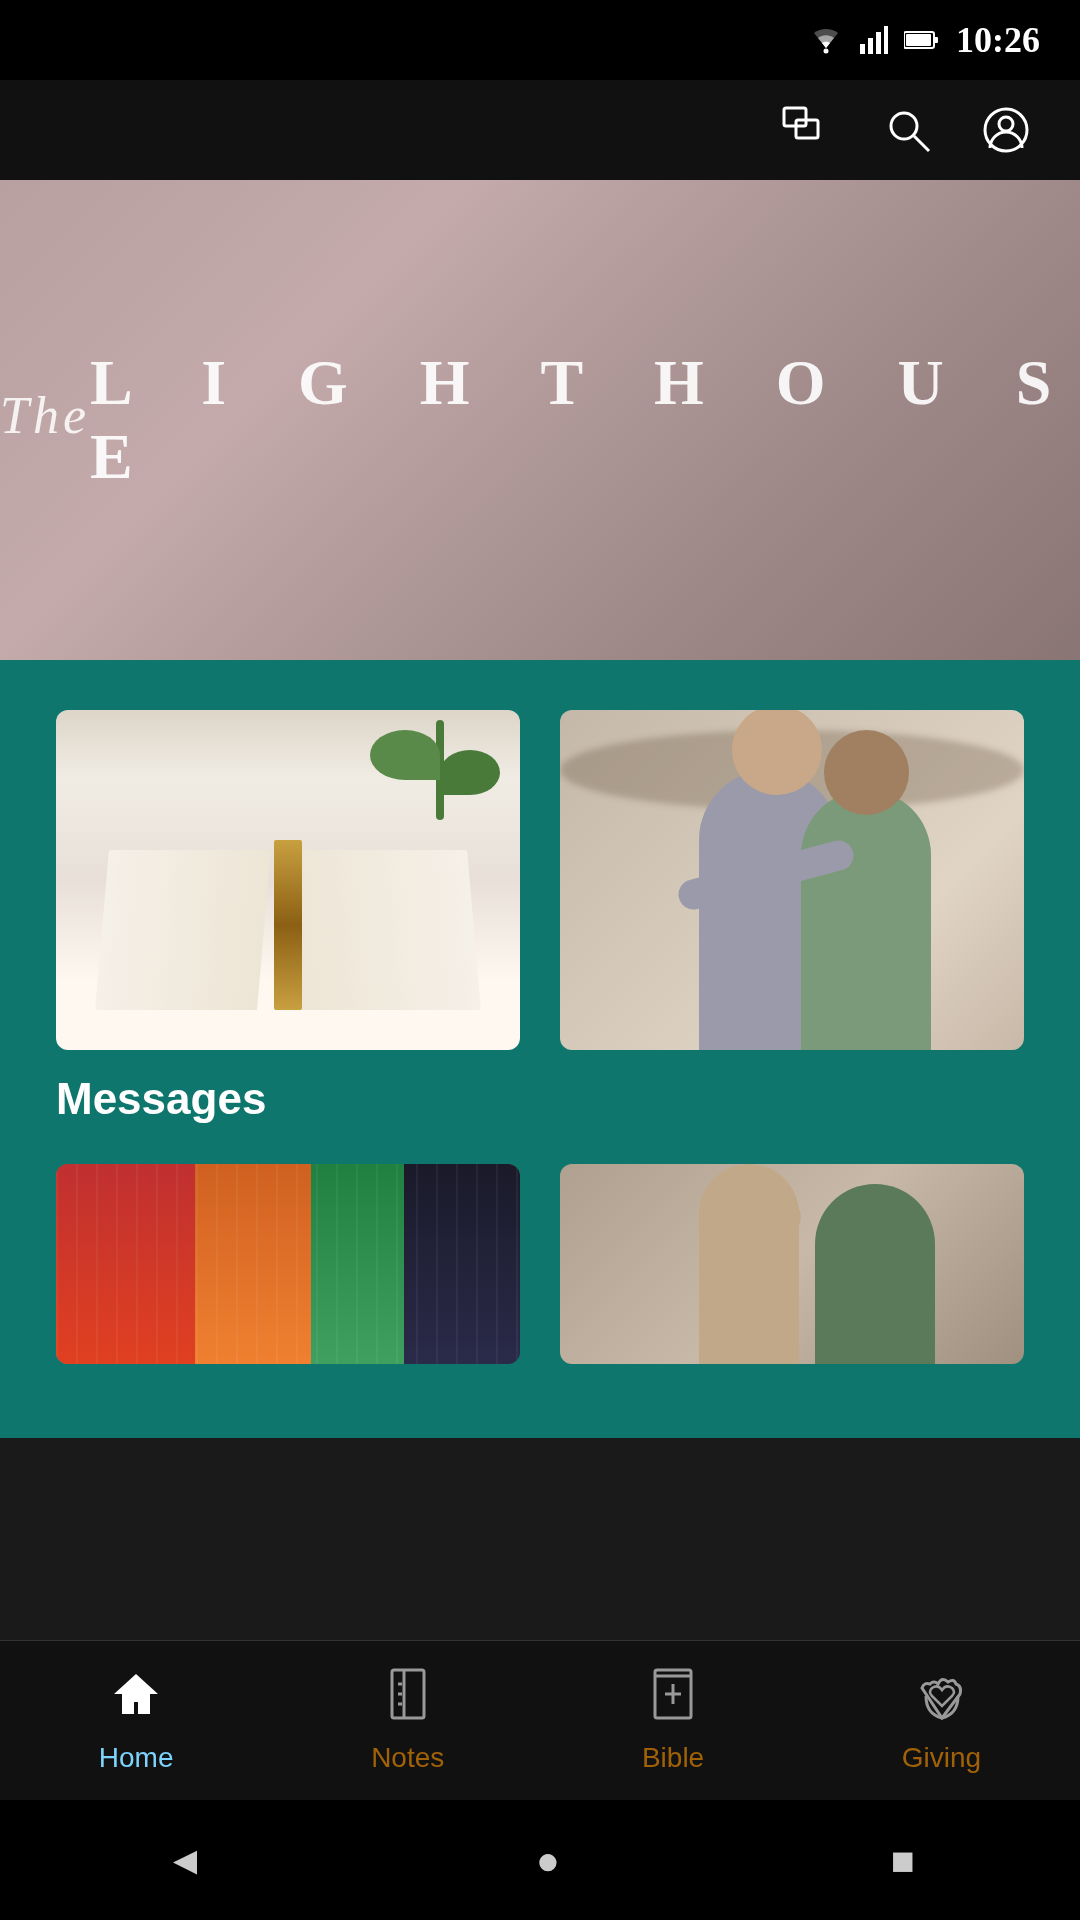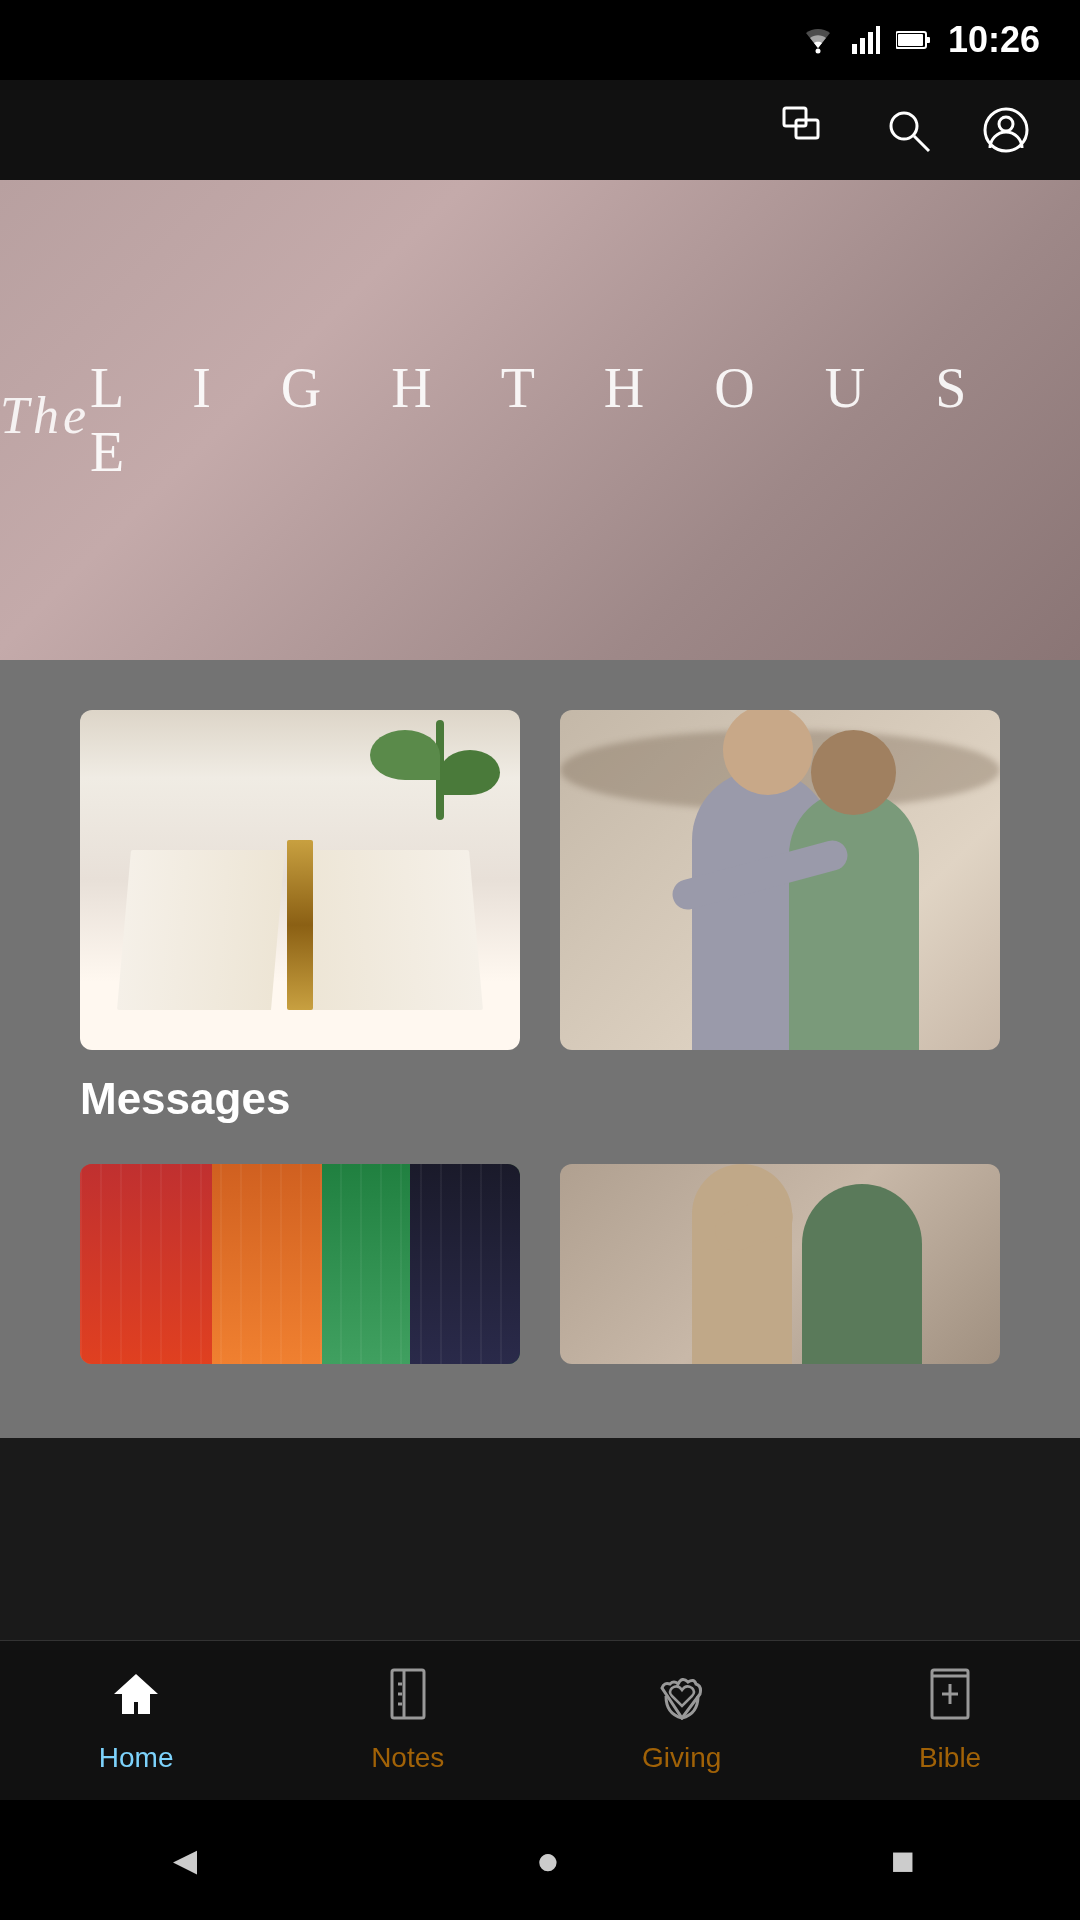--- a/index.html
+++ b/index.html
@@ -17,20 +17,21 @@
     
     .status-bar {
       width: 100%;
       height: 80px;
       background: #000;
       display: flex;
       align-items: center;
       justify-content: flex-end;
       padding: 0 40px;
       gap: 20px;
+      font-family: Liberation Serif, serif;
     }
 
     .status-icons {
       display: flex;
       align-items: center;
       gap: 16px;
     }
 
     .time {
       color: white;
@@ -75,30 +76,30 @@
       color: rgba(255,255,255,0.85);
       font-size: 52px;
       font-style: italic;
       font-family: Georgia, serif;
       letter-spacing: 4px;
       margin-bottom: 10px;
     }
 
     .hero-lighthouse {
       color: rgba(255,255,255,0.9);
-      font-size: 56px;
+      font-size: 64px;
       font-family: Georgia, serif;
       letter-spacing: 28px;
-      font-weight: 400;
+      font-weight: 700;
     }
 
     
     .main-content {
-      background: #737373;
-      padding: 50px 80px;
+      background: #0f766e;
+      padding: 50px 56px;
     }
 
     
     .cards-grid {
       display: grid;
       grid-template-columns: 1fr 1fr;
       gap: 40px;
     }
 
     .card {
@@ -334,41 +335,41 @@
         <line x1="12" y1="16" x2="16" y2="16"></line>
         <line x1="12" y1="26" x2="16" y2="26"></line>
         <line x1="12" y1="36" x2="16" y2="36"></line>
       </svg>
     </div>
     <span class="nav-label">Notes</span>
   </div>
 
   <div class="nav-item">
     <div class="nav-icon">
-      <svg width="52" height="52" viewBox="0 0 52 52" style="fill:none;stroke:#999;stroke-width:3">
-
-        <path d="M10 28 Q10 46 26 50 Q42 46 42 28"></path>
-        <path d="M6 20 Q8 14 14 16 Q18 12 22 16 Q26 8 32 14 Q38 10 40 16 Q46 18 44 26 L26 50z" style="fill:none"></path>
-        <path d="M26 22 Q22 16 16 20 Q12 24 16 28 L26 38 L36 28 Q40 24 36 20 Q30 16 26 22z" style="stroke:#999;stroke-width:2.5"></path>
-      </svg>
-    </div>
-    <span class="nav-label">Giving</span>
-  </div>
-
-  <div class="nav-item">
-    <div class="nav-icon">
       <svg width="44" height="52" viewBox="0 0 44 52" style="fill:none;stroke:#999;stroke-width:3">
         <rect x="4" y="2" width="36" height="48" rx="2"></rect>
         <line x1="22" y1="16" x2="22" y2="36"></line>
         <line x1="14" y1="26" x2="30" y2="26"></line>
         <line x1="4" y1="8" x2="40" y2="8"></line>
       </svg>
     </div>
     <span class="nav-label">Bible</span>
   </div>
 
+  <div class="nav-item">
+    <div class="nav-icon">
+      <svg width="52" height="52" viewBox="0 0 52 52" style="fill:none;stroke:#999;stroke-width:3">
+
+        <path d="M10 28 Q10 46 26 50 Q42 46 42 28"></path>
+        <path d="M6 20 Q8 14 14 16 Q18 12 22 16 Q26 8 32 14 Q38 10 40 16 Q46 18 44 26 L26 50z" style="fill:none"></path>
+        <path d="M26 22 Q22 16 16 20 Q12 24 16 28 L26 38 L36 28 Q40 24 36 20 Q30 16 26 22z" style="stroke:#999;stroke-width:2.5"></path>
+      </svg>
+    </div>
+    <span class="nav-label">Giving</span>
+  </div>
+
 </div>
 
 <div class="system-nav">
   <div class="sys-nav-btn">◄</div>
   <div class="sys-nav-btn">●</div>
   <div class="sys-nav-btn">■</div>
 </div>
 
 </body></html>

